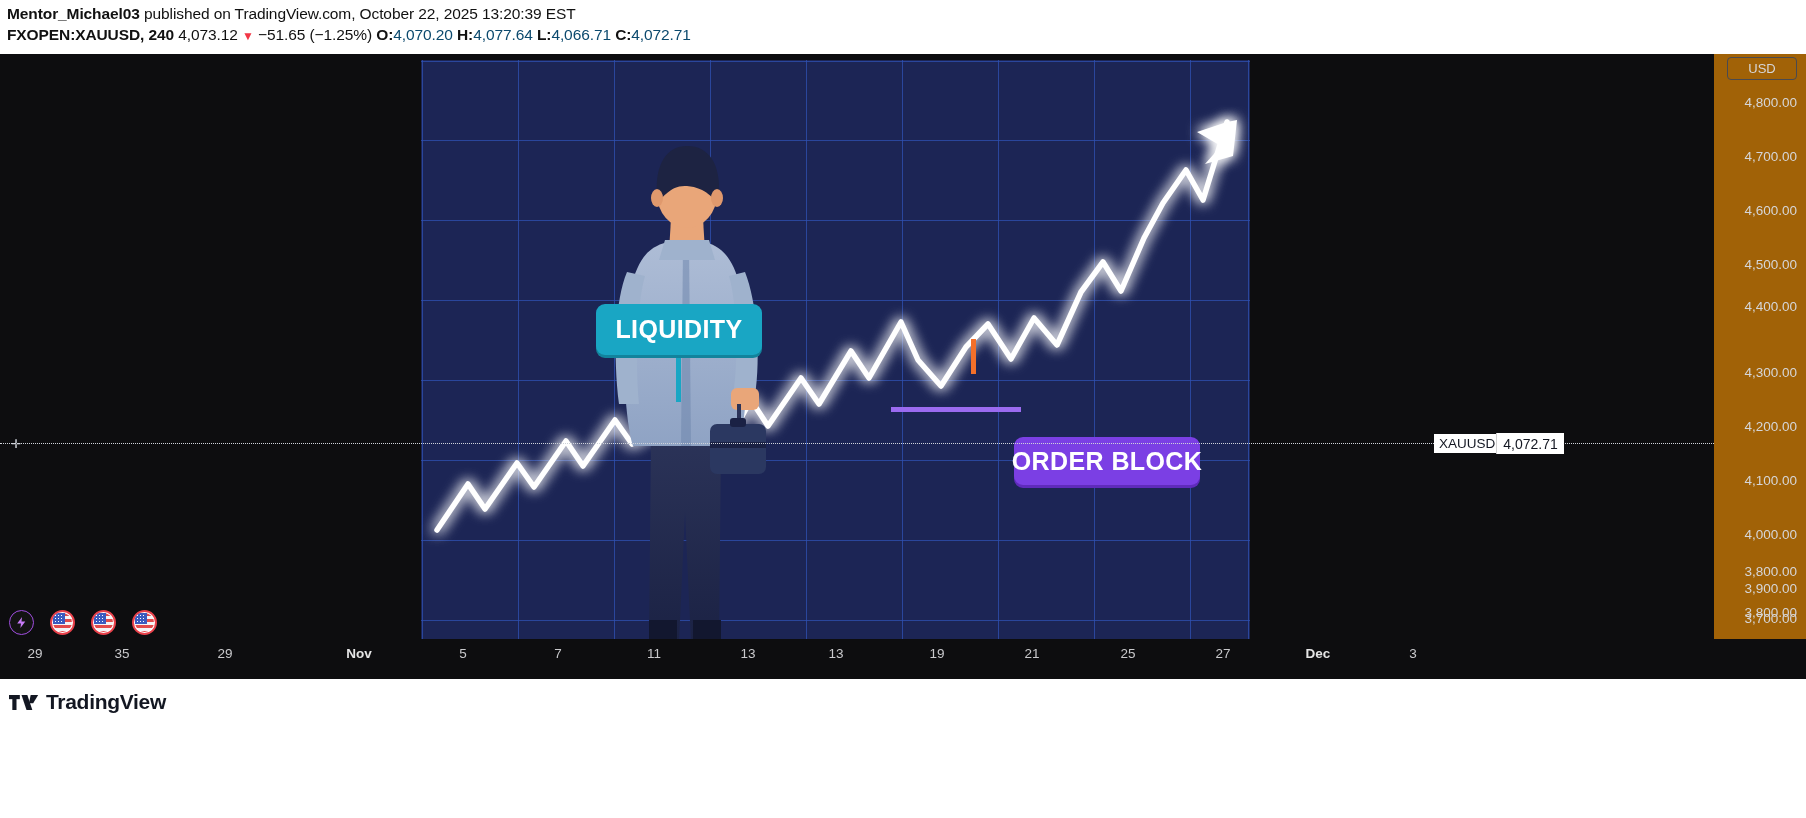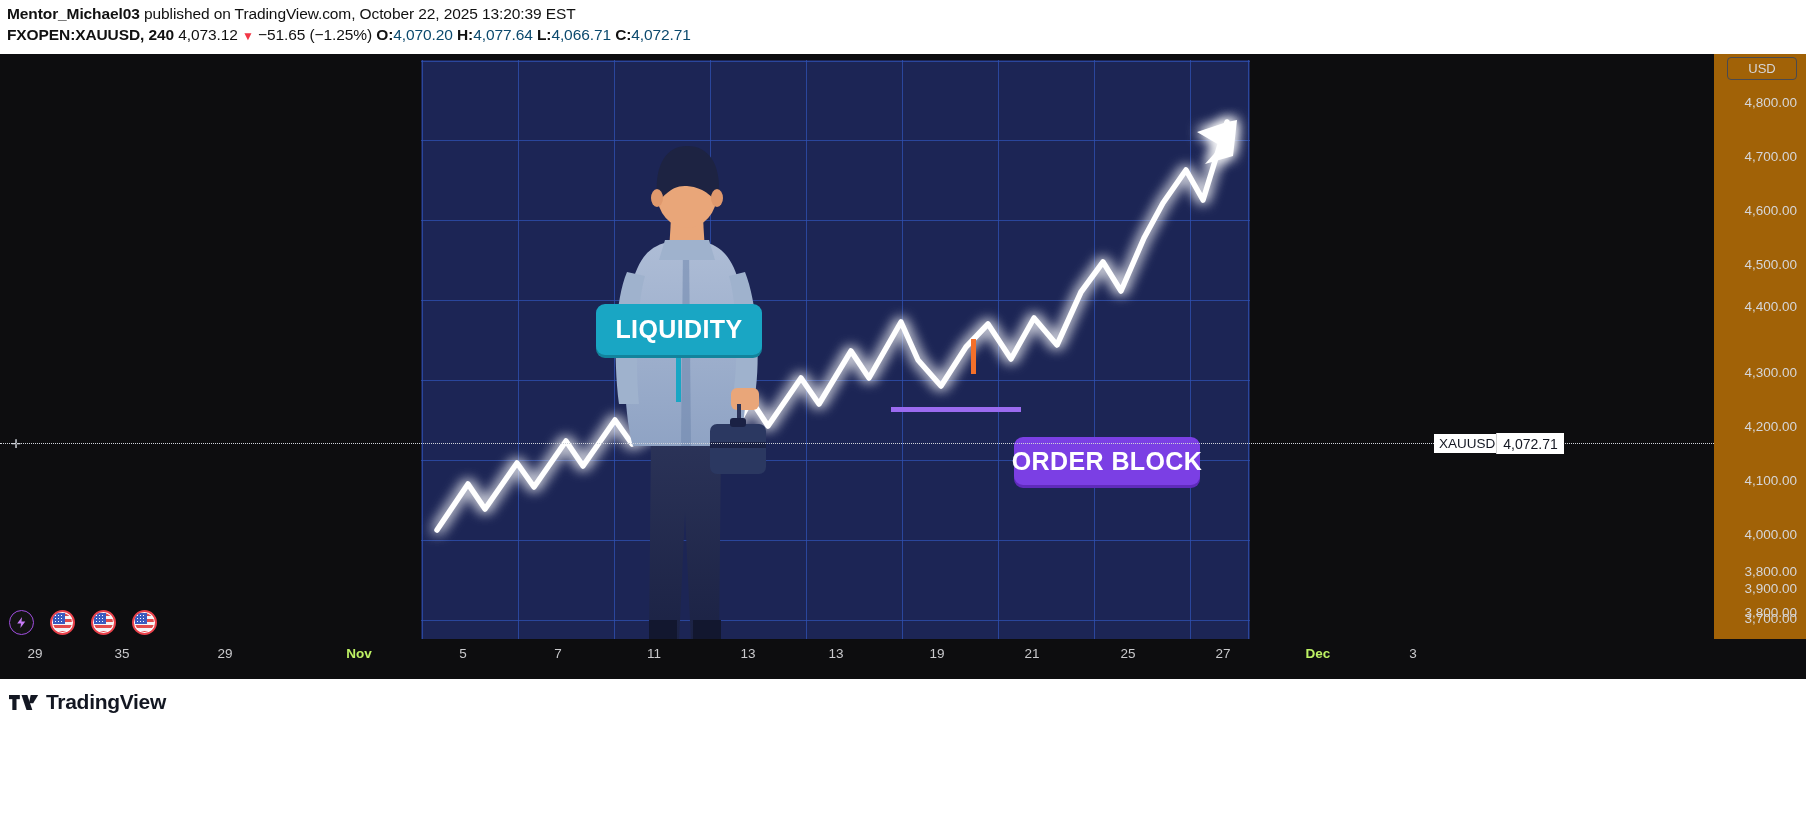--- a/index.html
+++ b/index.html
@@ -39,21 +39,21 @@
   .price-axis { position: absolute; left: 1714px; top: 54px; width: 92px; height: 585px; background: #a16207; }
   .usd-badge {
     position: absolute; right: 9px; top: 3px; width: 70px; height: 23px;
     border: 1px solid #4a4a50; border-radius: 4px; color: #d6d6d8;
     font-size: 13px; display: flex; align-items: center; justify-content: center;
   }
   .p-lab { position: absolute; right: 9px; font-size: 13.5px; color: #d6d6d8; white-space: nowrap; }
 
   .time-axis { position: absolute; left: 0; top: 639px; width: 1806px; height: 40px; background: #0d0d0f; }
   .t-lab { position: absolute; top: 7px; font-size: 13.5px; color: #c9c9cc; transform: translateX(-50%); white-space: nowrap; }
-  .t-lab.bold { font-weight: bold; color: #bef264; }
+  .t-lab.bold { font-weight: bold; color: #e5e5e5; }
 
   
   .price-line { position: absolute; left: 0; top: 389px; width: 1714px; height: 0;
     border-top: 1.4px dotted #cfd3da; }
   .price-cross { position: absolute; left: 11px; top: 384px; color: #cfd3da; font-size: 12px; line-height: 1; }
   .tag-sym {
     position: absolute; left: 1434px; top: 380px; height: 19px; padding: 0 5px;
     background: #fff; color: #131722; font-size: 13.5px; display: flex; align-items: center;
   }
   .tag-px {

